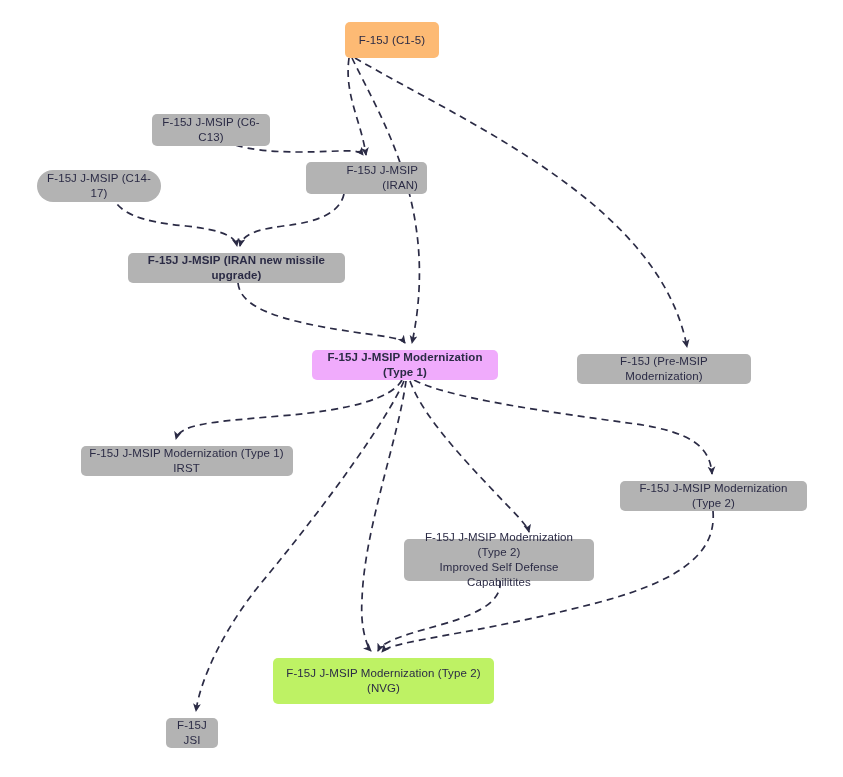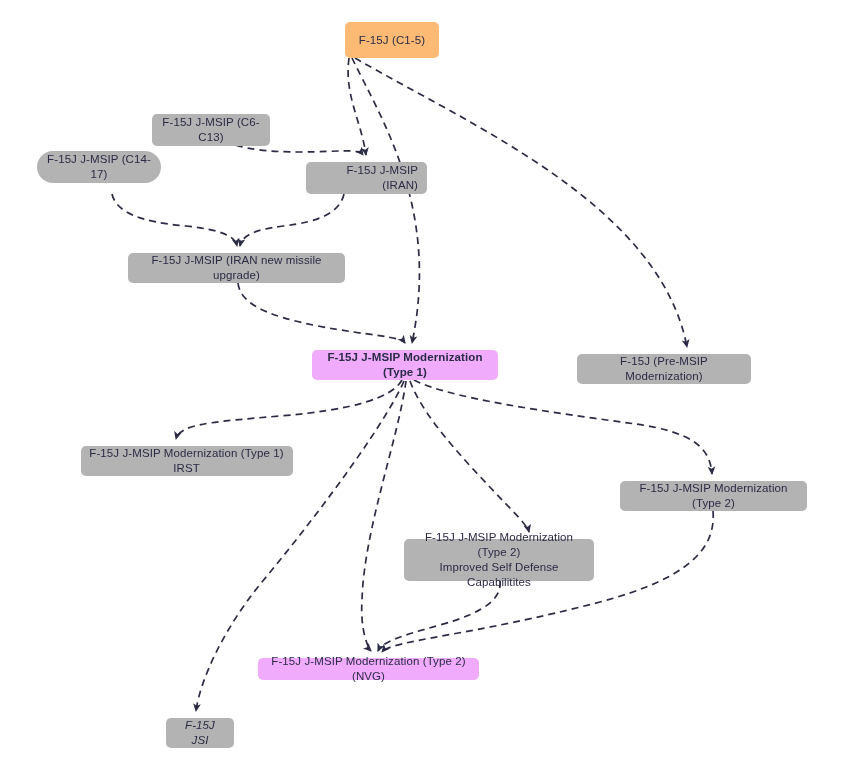--- a/index.html
+++ b/index.html
@@ -87,26 +87,26 @@
         <path class="edge-path" d="M 410,381 C 424,420 474,470 504,502 C 522,520 528,528 529,532" marker-end="url(#arrow)" stroke="#2b2b45"></path>
         <path class="edge-path" d="M 414,380 C 448,398 548,412 636,424 C 690,432 710,446 712,474" marker-end="url(#arrow)" stroke="#2b2b45"></path>
         <path class="edge-path" d="M 500,581 C 502,598 486,612 440,625 C 400,636 382,642 378,651" marker-end="url(#arrow)" stroke="#2b2b45"></path>
         <path class="edge-path" d="M 713,511 C 716,548 690,578 600,602 C 470,636 392,640 382,652" marker-end="url(#arrow)" stroke="#2b2b45"></path>
       </g>
   </svg>
 
   <div id="node-layer">
       <div class="node" style="left: 305px; top: 22px; width: 94px; height: 36px; background: #fdba74; color: rgb(43, 43, 69); margin-left: 40px;"><span class="label">F-15J (C1-5)</span></div>
       <div class="node" style="left: 152px; top: 90px; width: 118px; height: 32px; background: rgb(179, 179, 179); color: rgb(43, 43, 69); margin-top: 24px;"><span class="label">F-15J J-MSIP (C6-C13)</span></div>
-      <div class="node" style="left: 37px; top: 151px; width: 124px; height: 32px; background: rgb(179, 179, 179); color: rgb(43, 43, 69); border-radius: 16px;"><span class="label">F-15J J-MSIP (C14-17)</span></div>
+      <div class="node" style="left: 37px; top: 170px; width: 124px; height: 32px; background: rgb(179, 179, 179); color: rgb(43, 43, 69); border-radius: 16px;"><span class="label">F-15J J-MSIP (C14-17)</span></div>
       <div class="node" style="left: 306px; top: 162px; width: 121px; height: 32px; background: rgb(179, 179, 179); color: rgb(43, 43, 69); text-align: right;"><span class="label">F-15J J-MSIP (IRAN)</span></div>
-      <div class="node" style="left: 128px; top: 253px; width: 217px; height: 30px; background: rgb(179, 179, 179); color: rgb(43, 43, 69);"><span class="label">F-15J J-MSIP (IRAN new missile upgrade)</span></div>
+      <div class="node" style="left: 128px; top: 253px; width: 217px; height: 30px; background: rgb(179, 179, 179); color: rgb(43, 43, 69); font-weight: bold;"><span class="label">F-15J J-MSIP (IRAN new missile upgrade)</span></div>
       <div class="node" style="left: 312px; top: 350px; width: 186px; height: 30px; background: #f0abfc; color: rgb(43, 43, 69); font-weight: bold;"><span class="label">F-15J J-MSIP Modernization (Type 1)</span></div>
       <div class="node" style="left: 577px; top: 354px; width: 174px; height: 30px; background: rgb(179, 179, 179); color: rgb(43, 43, 69);"><span class="label">F-15J (Pre-MSIP Modernization)</span></div>
       <div class="node" style="left: 81px; top: 446px; width: 212px; height: 30px; background: rgb(179, 179, 179); color: rgb(43, 43, 69); padding-left: 8px;"><span class="label">F-15J J-MSIP Modernization (Type 1) IRST</span></div>
       <div class="node" style="left: 620px; top: 481px; width: 187px; height: 30px; background: rgb(179, 179, 179); color: rgb(43, 43, 69);"><span class="label">F-15J J-MSIP Modernization (Type 2)</span></div>
       <div class="node" style="left: 404px; top: 539px; width: 190px; height: 42px; background: rgb(179, 179, 179); color: rgb(43, 43, 69);"><span class="label">F-15J J-MSIP Modernization (Type 2)
 Improved Self Defense Capabilitites</span></div>
-      <div class="node" style="left: 258px; top: 658px; width: 221px; height: 22px; background: #f0abfc; color: rgb(43, 43, 69);"><span class="label">F-15J J-MSIP Modernization (Type 2) (NVG)</span></div>
-      <div class="node" style="left: 166px; top: 718px; width: 68px; height: 30px; background: rgb(179, 179, 179); color: rgb(43, 43, 69); font-style: italic;"><span class="label">F-15J JSI</span></div>
+      <div class="node" style="left: 273px; top: 658px; width: 221px; height: 46px; background: #bef264; color: rgb(43, 43, 69);"><span class="label">F-15J J-MSIP Modernization (Type 2) (NVG)</span></div>
+      <div class="node" style="left: 166px; top: 718px; width: 52px; height: 30px; background: rgb(179, 179, 179); color: rgb(43, 43, 69);"><span class="label">F-15J JSI</span></div>
     </div>
 
 </div>
 
 </body></html>

